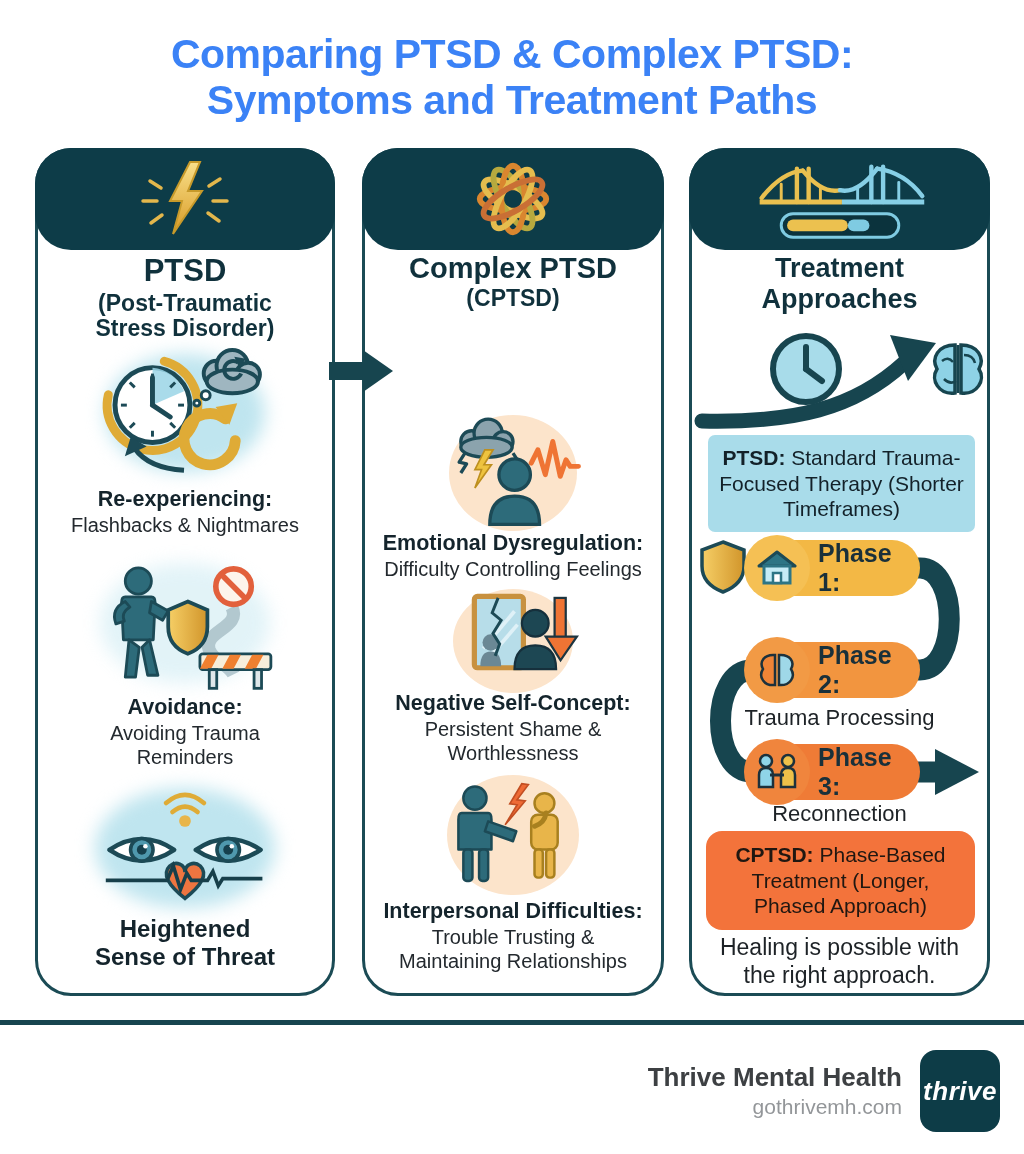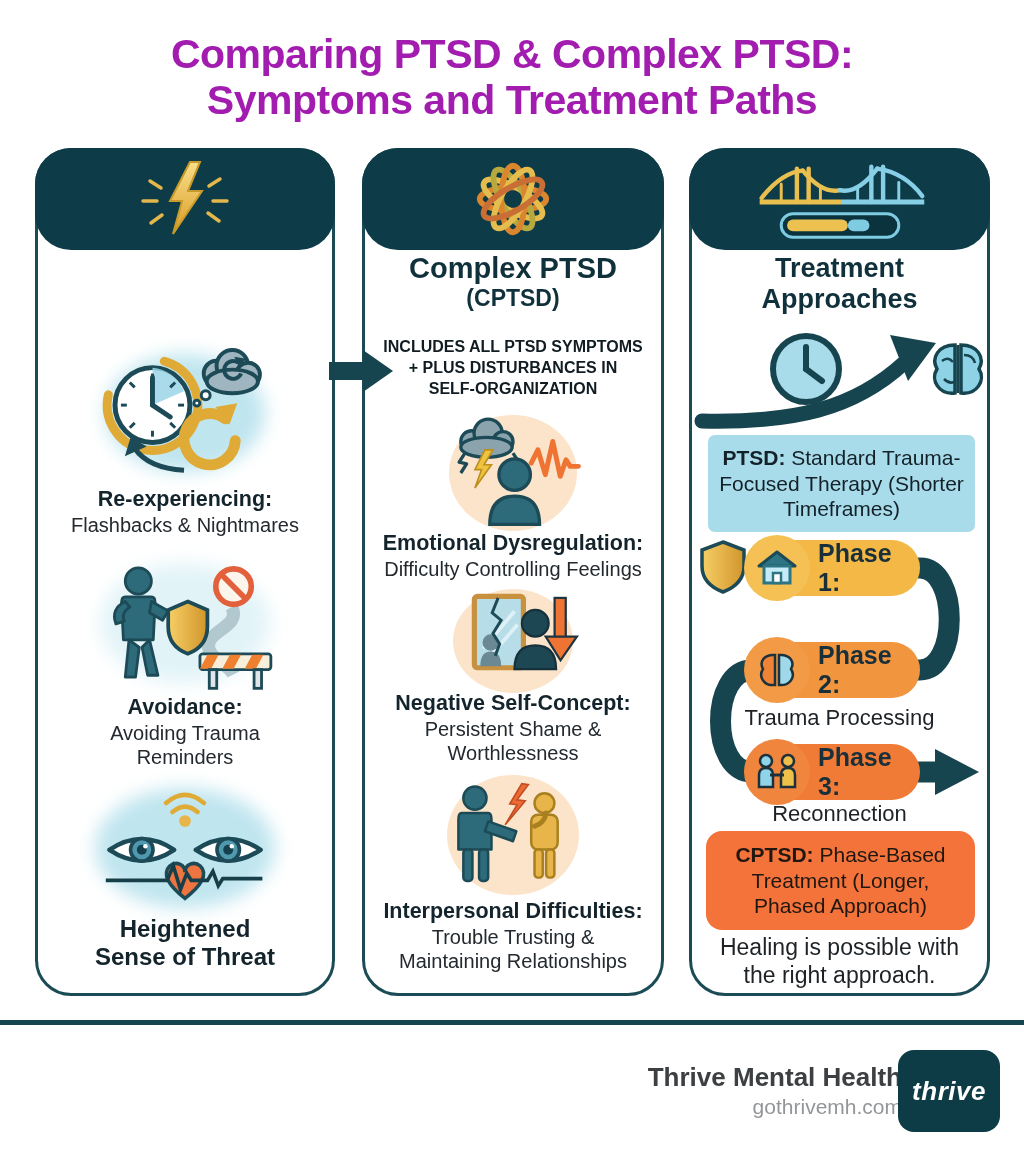--- a/index.html
+++ b/index.html
@@ -2,21 +2,21 @@
 <html><head>
 <meta charset="utf-8">
 <style>
   html,body{margin:0;padding:0;background:#ffffff;}
   .canvas{position:relative;width:1024px;height:1154px;background:#ffffff;
     font-family:"Liberation Sans",sans-serif;overflow:hidden;color:#1d2226;}
   .abs{position:absolute;}
 
   
   .main-title{position:absolute;top:32px;left:0;width:100%;text-align:center;
-    font-weight:bold;font-size:41px;line-height:1.12;color:#a21caf;letter-spacing:-0.5px;}
+    font-weight:bold;font-size:41px;line-height:1.12;color:#3b82f6;letter-spacing:-0.5px;}
 
   
   .card{position:absolute;top:148px;height:848px;background:#fff;
     border:3px solid #1b4b55;border-radius:36px;box-sizing:border-box;}
   .card-1{left:35px;width:300px;}
   .card-2{left:362px;width:302px;}
   .card-3{left:689px;width:301px;}
   .card-header{position:absolute;top:-3px;left:-3px;right:-3px;height:102px;
     background:#0d3c48;border-radius:36px;display:flex;align-items:center;justify-content:center;}
   .card-title{position:absolute;left:0;width:100%;text-align:center;color:#10313c;font-weight:bold;}
@@ -61,21 +61,21 @@
   .shield-solo{position:absolute;left:6px;top:388px;z-index:2;}
   .snake{position:absolute;left:0;top:0;z-index:1;}
   .tx-closing{position:absolute;top:782px;left:0;width:100%;text-align:center;
     font-size:23px;line-height:1.22;color:#1d2226;padding:0 22px;box-sizing:border-box;}
 
   
   .divider{position:absolute;top:1020px;left:0;width:1024px;height:5px;background:#17454f;}
   .footer-text{position:absolute;right:122px;top:1062px;text-align:right;}
   .footer-brand{font-weight:bold;font-size:26px;color:#3d4043;line-height:1.2;}
   .footer-url{font-size:21px;color:#939699;line-height:1.3;}
-  .footer-logo{position:absolute;right:24px;top:1050px;width:102px;height:82px;background:#0d3c47;
+  .footer-logo{position:absolute;right:24px;top:1050px;width:80px;height:82px;background:#0d3c47;
     border-radius:16px;display:flex;align-items:center;justify-content:center;
     color:#fff;font-style:italic;font-weight:bold;font-size:26px;letter-spacing:0.5px;}
 </style>
 </head>
 <body>
 
 <div class="canvas">
 
   <div class="main-title">
     <div>Comparing PTSD &amp; Complex PTSD:</div>
@@ -94,20 +94,24 @@
         <g stroke="#e3b74c" stroke-width="3.5" stroke-linecap="round">
           <path d="M20 24 L31 31"></path>
             <path d="M13 44 H27"></path>
             <path d="M21 66 L32 58"></path>
           <path d="M90 22 L79 29"></path>
             <path d="M97 44 H83"></path>
             <path d="M89 64 L78 56"></path>
         </g>
         <polygon points="60,5 40,44 52,44 43,77 72,34 58,34 70,5" fill="url(#gGold)" stroke="#c79a2a" stroke-width="2"></polygon>
       </svg>
+    </div>
+    <div class="card-title" style="top:104px;">
+      <div class="card-name" style="font-size:31px;">PTSD</div>
+      <div class="card-exp" style="padding:0 28px;">(Post-Traumatic Stress Disorder)</div>
     </div>
 
     <div class="icon-wrap" style="top:196px;height:132px;">
       <div class="blob" style="width:160px;height:118px;"></div>
       <svg width="190" height="138" viewBox="0 0 190 140" style="position:relative">
         <circle cx="62" cy="62" r="46" fill="none" stroke="#dfab36" stroke-width="9" stroke-dasharray="215 80" stroke-linecap="round" transform="rotate(-75 62 62)"></circle>
         <circle cx="62" cy="62" r="38" fill="#ffffff" stroke="#1c4a56" stroke-width="5"></circle>
         <path d="M62 62 L62 24 A38 38 0 0 1 94 48 Z" fill="#9ad5e6" opacity="0.85"></path>
         <g stroke="#1c4a56" stroke-width="3">
           <path d="M62 30 V36"></path>
@@ -211,25 +215,20 @@
           <ellipse cx="60" cy="45" rx="34" ry="12" stroke="#d9862f" transform="rotate(90 60 45)"></ellipse>
           <ellipse cx="60" cy="45" rx="34" ry="12" stroke="#e5bd4e" transform="rotate(120 60 45)"></ellipse>
           <ellipse cx="60" cy="45" rx="34" ry="12" stroke="#c96f35" transform="rotate(150 60 45)"></ellipse>
         </g>
       </svg>
     </div>
     <div class="card-title" style="top:102px;">
       <div class="card-name" style="font-size:29px;">Complex PTSD</div>
       <div class="card-exp">(CPTSD)</div>
     </div>
-    <div class="note">
-      <span>INCLUDES ALL PTSD SYMPTOMS</span>
-      <span>+ PLUS DISTURBANCES IN</span>
-      <span>SELF-ORGANIZATION</span>
-    </div>
 
     <div class="icon-wrap" style="top:264px;height:116px;">
       <div class="peach" style="width:128px;height:116px;"></div>
       <svg width="180" height="116" viewBox="0 0 180 140" style="position:relative">
         <g transform="translate(58,28)" fill="#8ba3ad" stroke="#1c4a56" stroke-width="4">
           <circle cx="-18" cy="4" r="13"></circle>
             <circle cx="2" cy="-6" r="17"></circle>
             <circle cx="20" cy="4" r="12"></circle>
           <ellipse cx="0" cy="11" rx="31" ry="12"></ellipse>
         </g>

